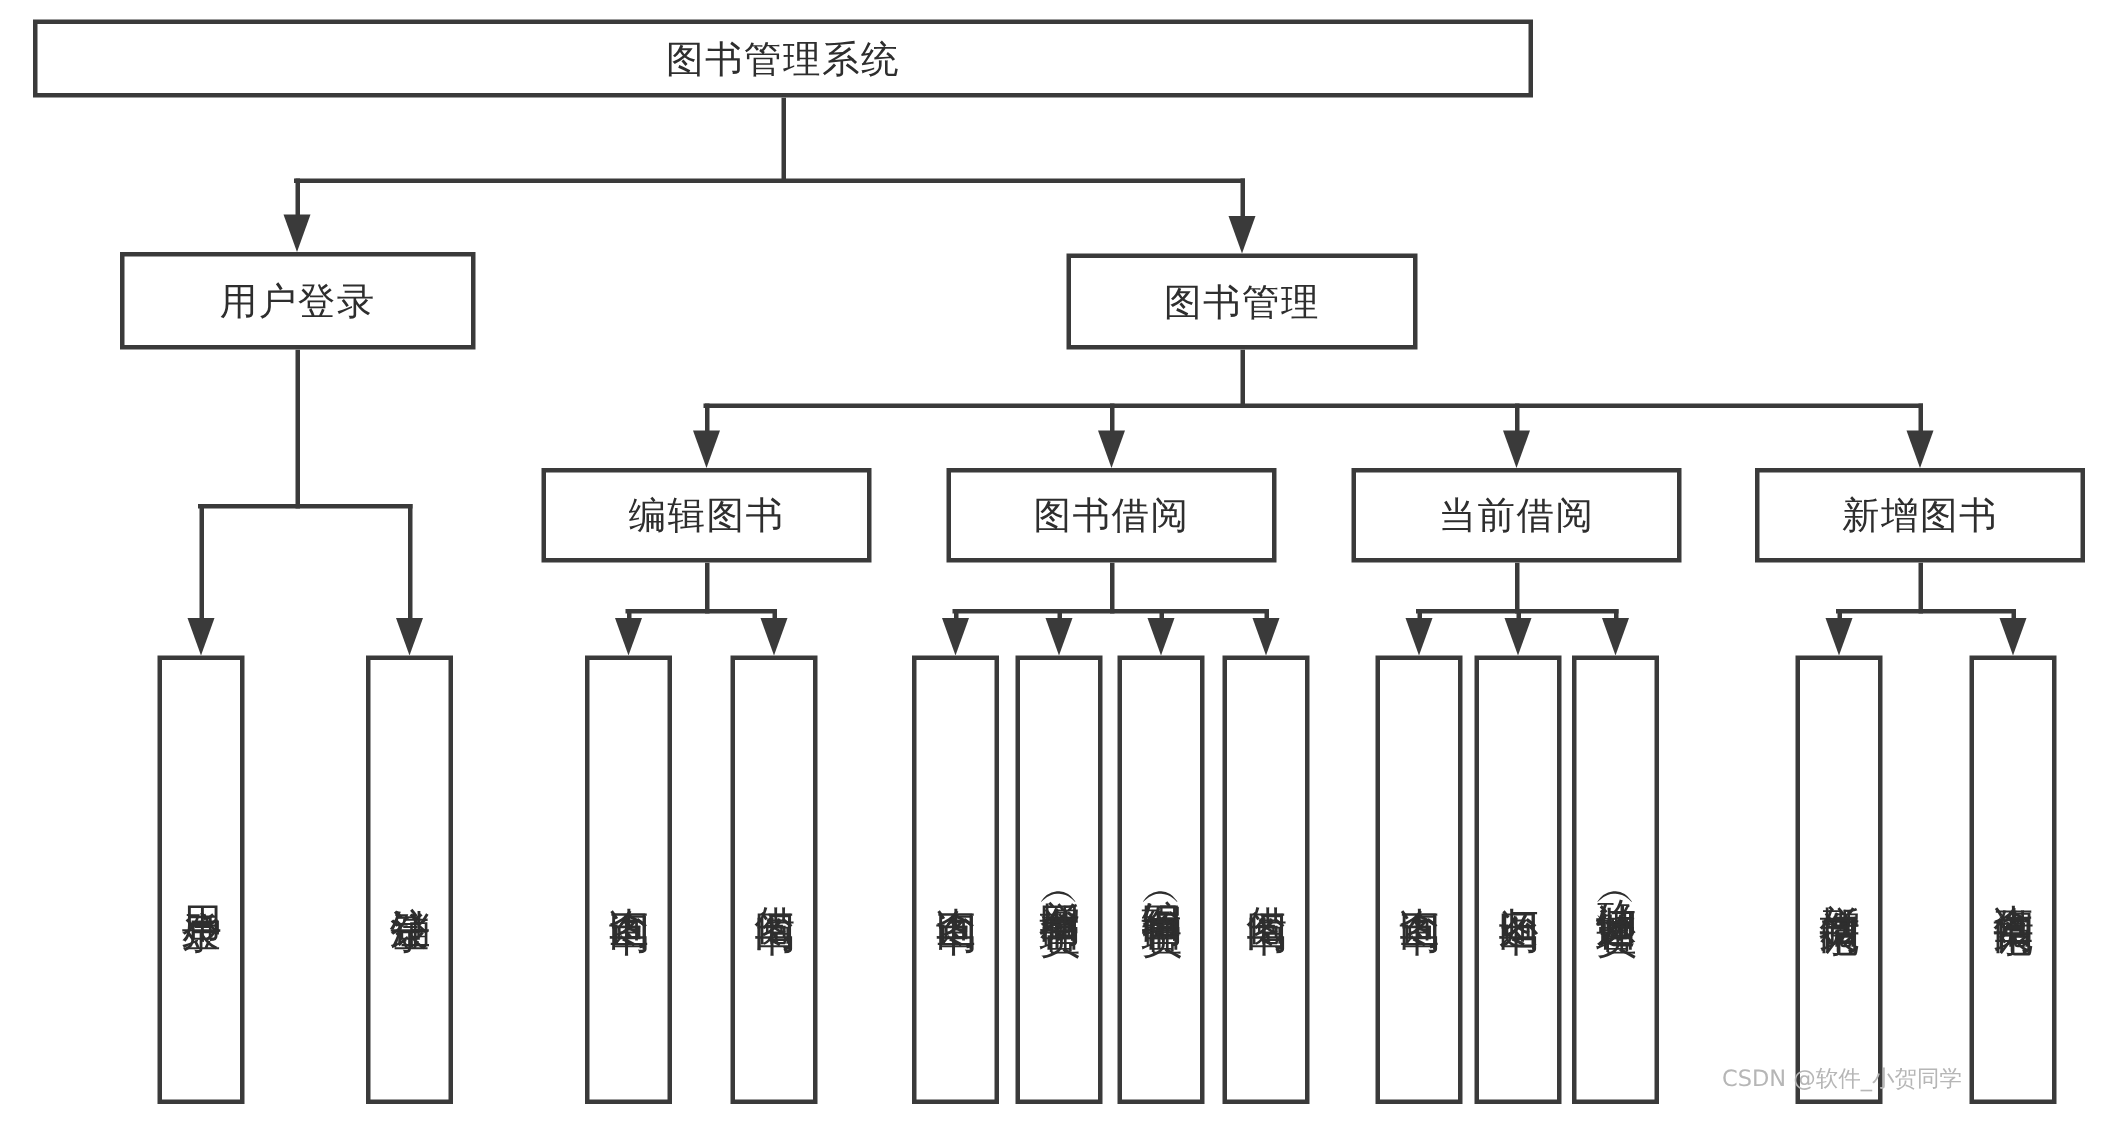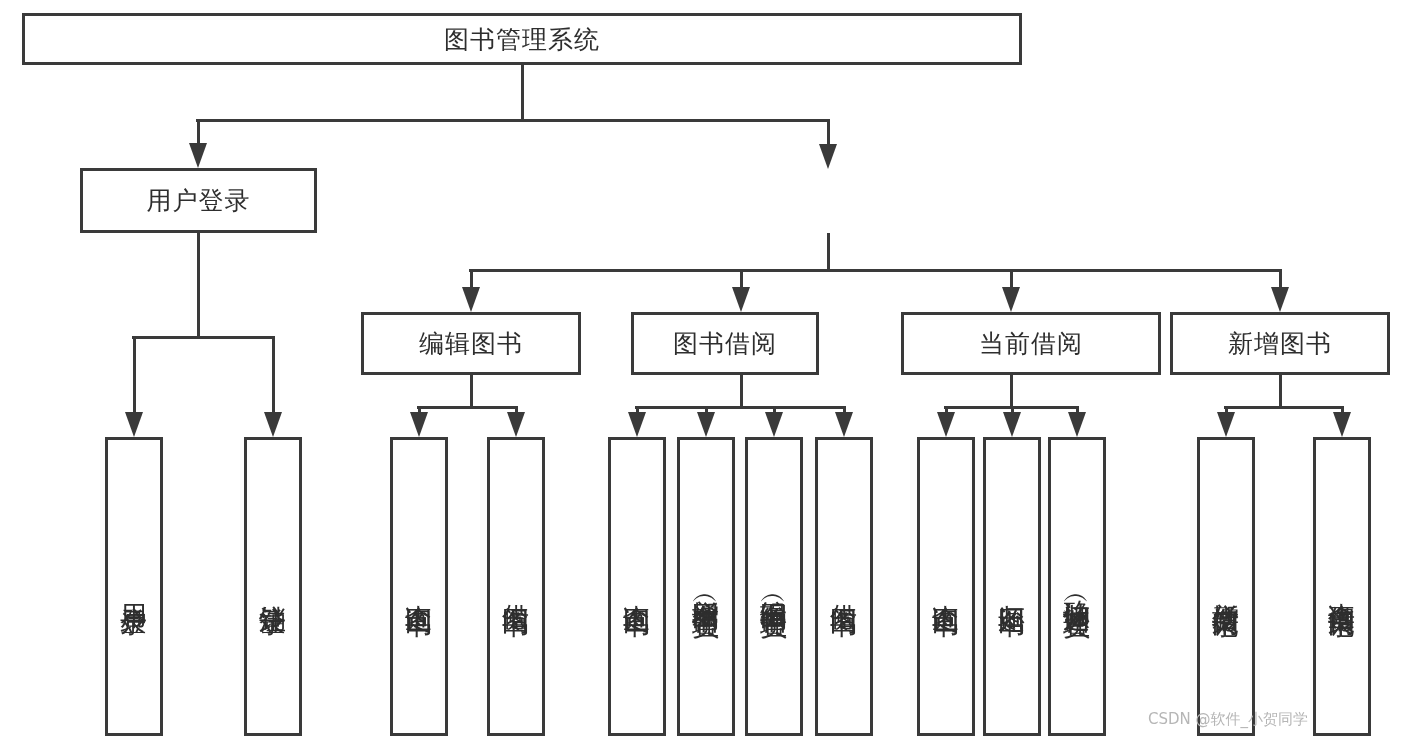--- a/index.html
+++ b/index.html
@@ -68,28 +68,31 @@
 
 <div id="canvas">
 
   <div class="box hz root-box" style="left:22px;top:13px;width:1000px;height:52px">
     <span>图书管理系统</span>
   </div>
 
   <div class="box hz" style="left:80px;top:168px;width:237px;height:65px">
     <span>用户登录</span>
   </div>
+  <div class="box hz" style="left:711px;top:169px;width:234px;height:64px">
+    <span>图书管理</span>
+  </div>
 
   <div class="box hz" style="left:361px;top:312px;width:220px;height:63px">
     <span>编辑图书</span>
   </div>
-  <div class="box hz" style="left:631px;top:312px;width:188px;height:63px">
+  <div class="box hz" style="left:631px;top:312px;width:220px;height:63px">
     <span>图书借阅</span>
   </div>
-  <div class="box hz" style="left:901px;top:312px;width:260px;height:63px">
+  <div class="box hz" style="left:901px;top:312px;width:220px;height:63px">
     <span>当前借阅</span>
   </div>
   <div class="box hz" style="left:1170px;top:312px;width:220px;height:63px">
     <span>新增图书</span>
   </div>
 
   <div class="box vt" style="left:105px;top:437px;width:58px;height:299px">
     <span>用户登录</span>
   </div>
   <div class="box vt" style="left:244px;top:437px;width:58px;height:299px">

